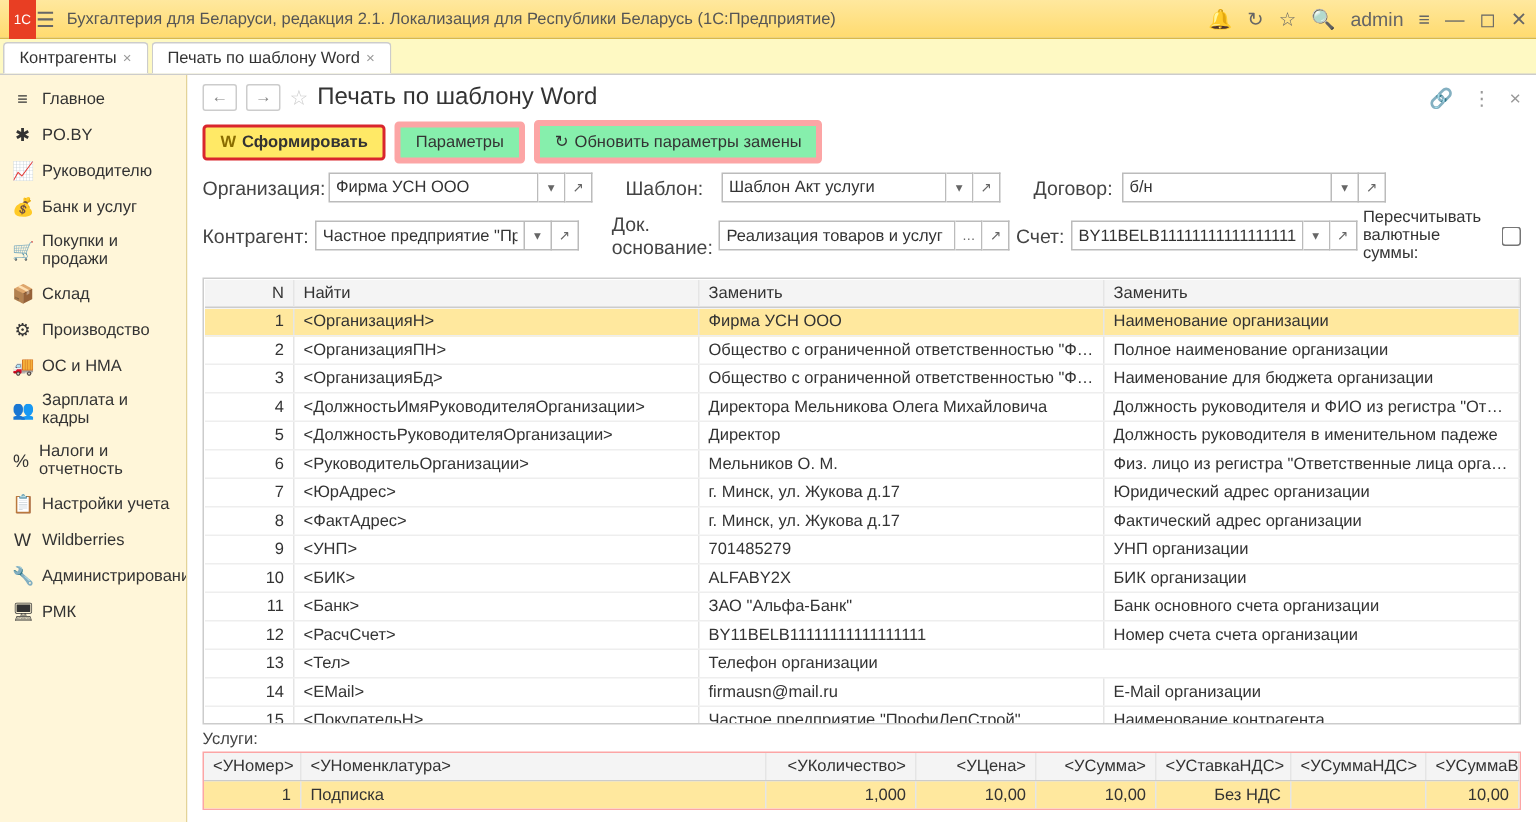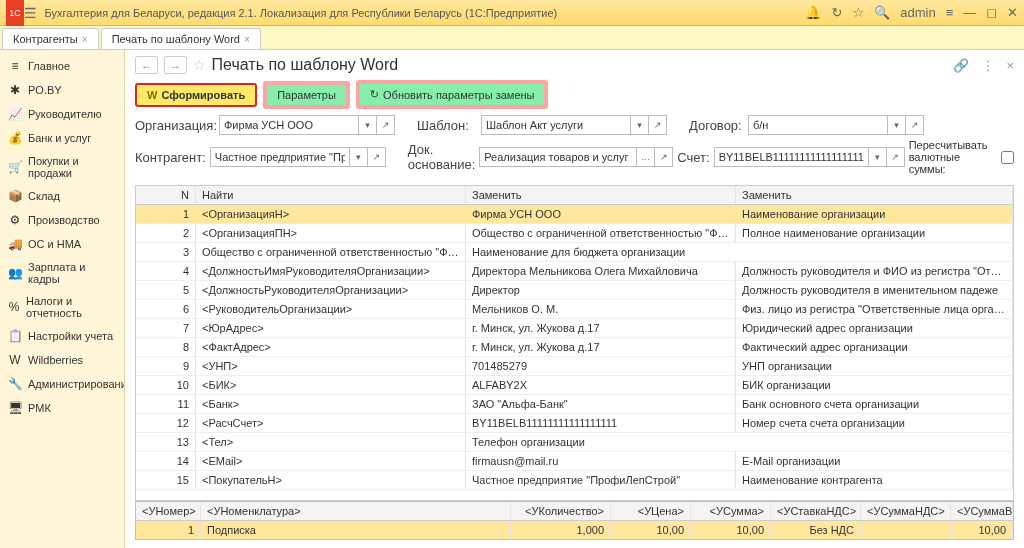--- a/index.html
+++ b/index.html
@@ -222,20 +222,21 @@
             <div class="gc4">Наименование организации</div>
           </div>
           <div class="gr">
             <div class="gc1">2</div>
             <div class="gc2">&lt;ОрганизацияПН&gt;</div>
             <div class="gc3">Общество с ограниченной ответственностью "Фирма УСН"</div>
             <div class="gc4">Полное наименование организации</div>
           </div>
           <div class="gr">
             <div class="gc1">3</div>
+            <div class="gc2">&lt;ОрганизацияБд&gt;</div>
             <div class="gc3">Общество с ограниченной ответственностью "Фирма УСН"</div>
             <div class="gc4">Наименование для бюджета организации</div>
           </div>
           <div class="gr">
             <div class="gc1">4</div>
             <div class="gc2">&lt;ДолжностьИмяРуководителяОрганизации&gt;</div>
             <div class="gc3">Директора Мельникова Олега Михайловича</div>
             <div class="gc4">Должность руководителя и ФИО из регистра "Ответственные ли...</div>
           </div>
           <div class="gr">
@@ -299,20 +300,21 @@
           </div>
           <div class="gr">
             <div class="gc1">15</div>
             <div class="gc2">&lt;ПокупательН&gt;</div>
             <div class="gc3">Частное предприятие "ПрофиЛепСтрой"</div>
             <div class="gc4">Наименование контрагента</div>
           </div>
         </div>
     </div>
 
+    <div class="sec-lbl">Услуги:</div>
     <div class="grid2">
       <div class="g2h">
         <div class="u1">&lt;УНомер&gt;</div>
         <div class="u2">&lt;УНоменклатура&gt;</div>
         <div class="u3">&lt;УКоличество&gt;</div>
         <div class="u4">&lt;УЦена&gt;</div>
         <div class="u5">&lt;УСумма&gt;</div>
         <div class="u6">&lt;УСтавкаНДС&gt;</div>
         <div class="u7">&lt;УСуммаНДС&gt;</div>
         <div class="u8">&lt;УСуммаВсего&gt;</div>

